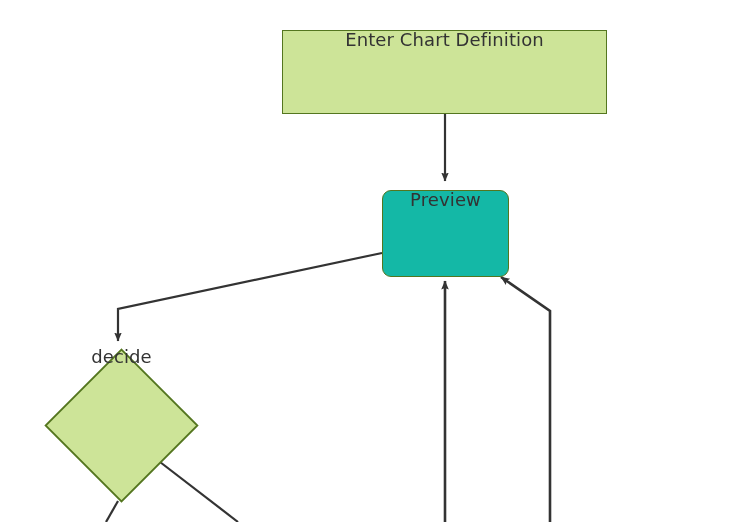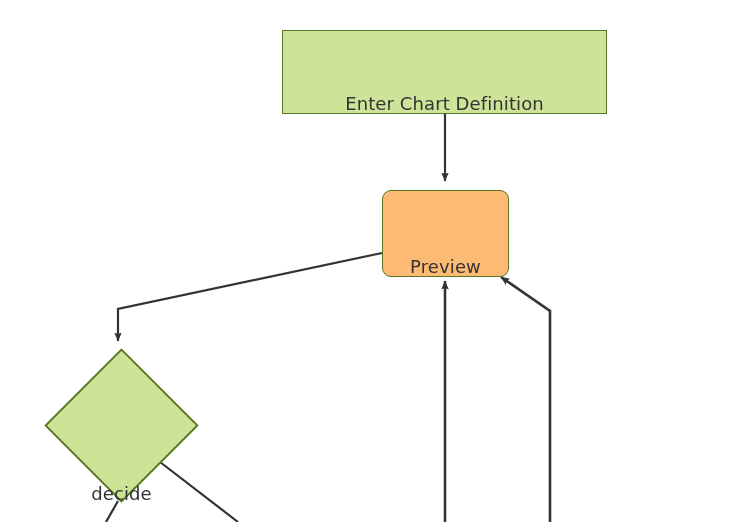--- a/index.html
+++ b/index.html
@@ -23,21 +23,21 @@
     position: absolute;
     left: 0;
     top: 0;
     width: 740px;
     height: 522px;
   }
   .node {
     position: absolute;
     box-sizing: border-box;
     display: flex;
-    align-items: flex-end;
+    align-items: flex-start;
     justify-content: center;
   }
   .node-label {
     font-size: 18px;
     color: #333333;
     line-height: 1;
     white-space: nowrap;
     letter-spacing: 0.1px;
   }
   
@@ -49,21 +49,21 @@
     background: #cde498;
     border: 1.6px solid #54761f;
     border-radius: 0px;
   }
   
   #node-preview {
     left: 382px;
     top: 190px;
     width: 127px;
     height: 87px;
-    background: #fdba74;
+    background: #14b8a6;
     border: 1.6px solid #54761f;
     border-radius: 9px;
   }
   
   #node-decide {
     left: 44px;
     top: 348px;
     width: 155px;
     height: 155px;
   }

